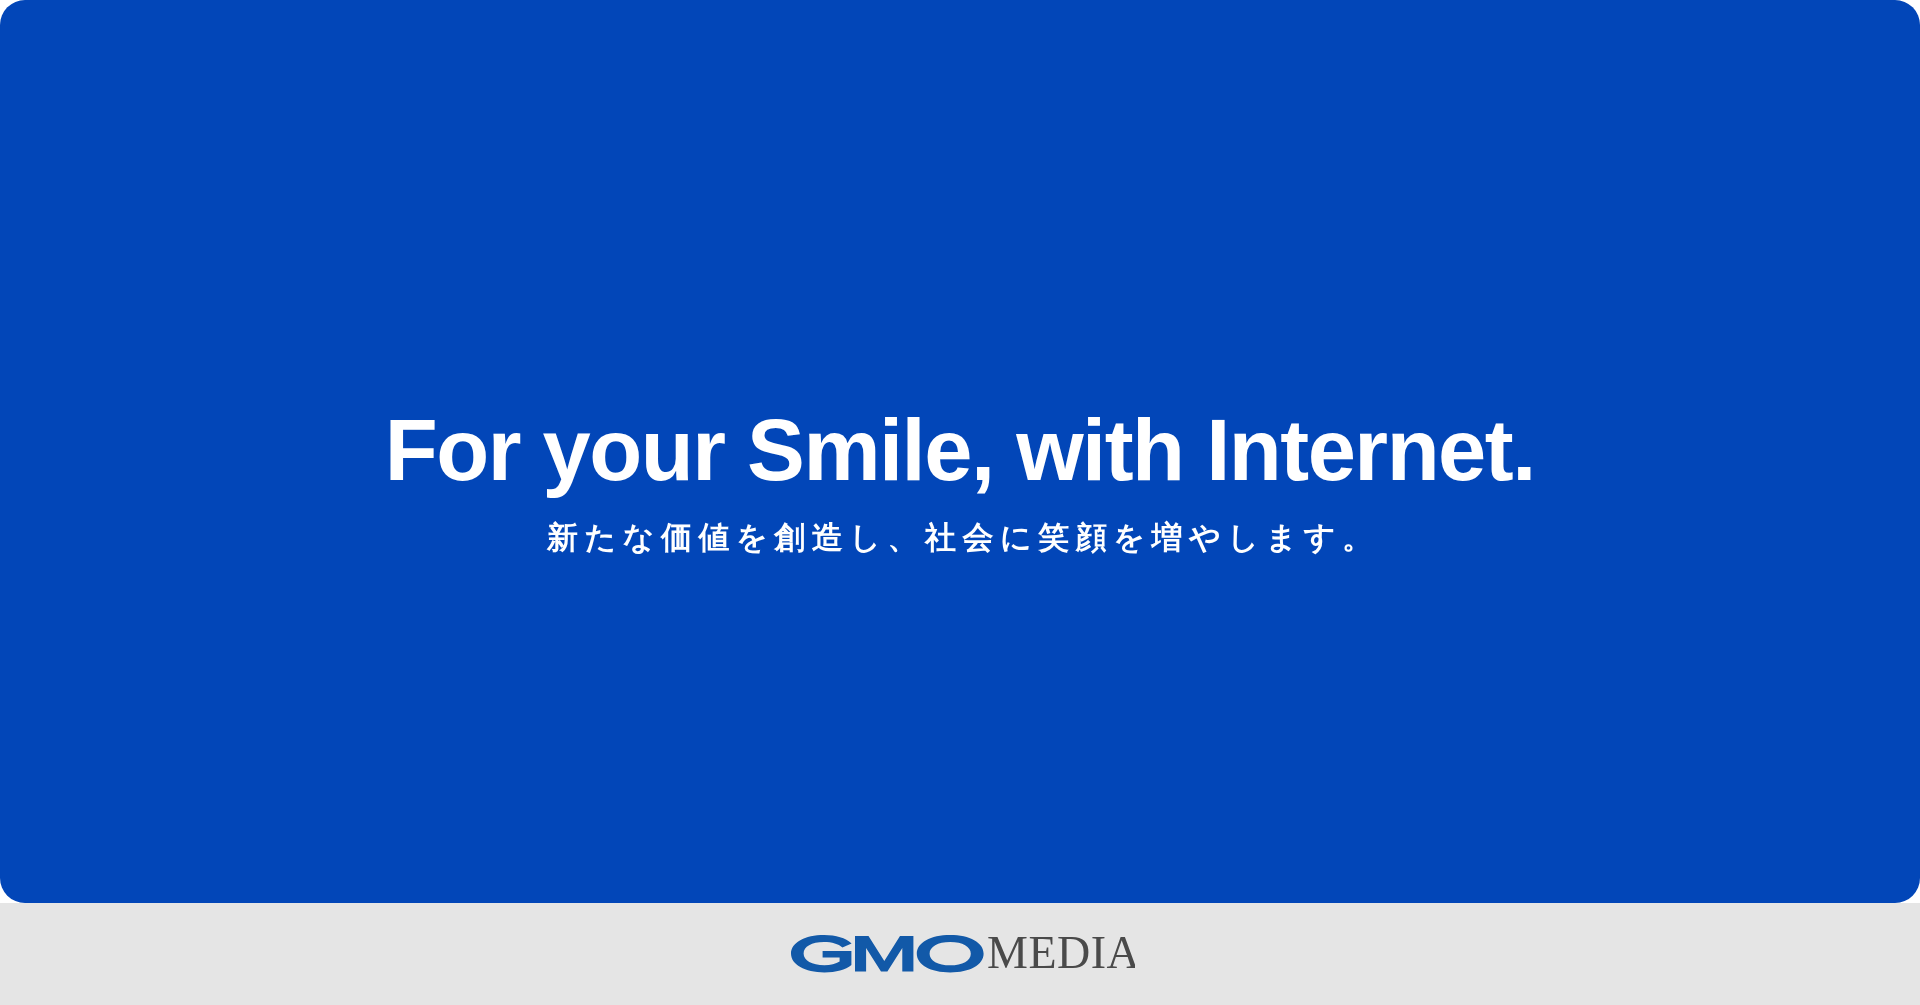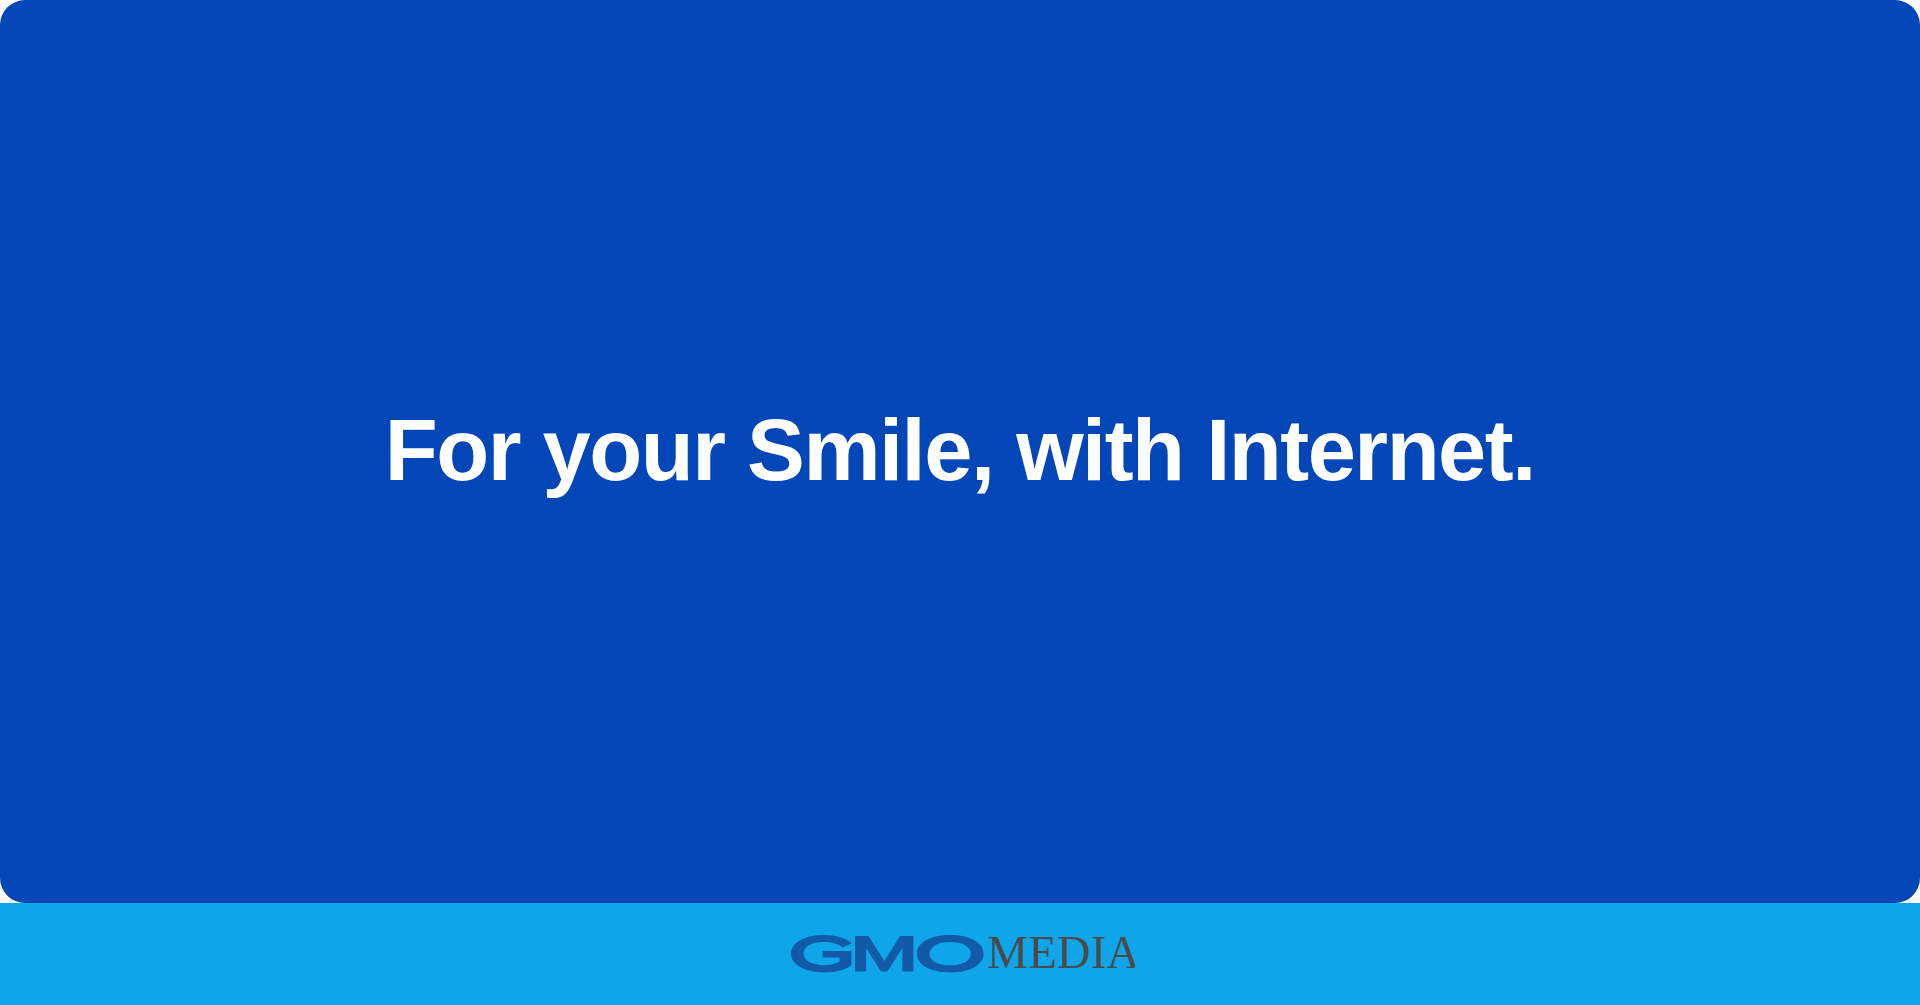--- a/index.html
+++ b/index.html
@@ -104,24 +104,25 @@
   }
 </style>
 </head>
 <body>
 
 <div id="slide">
 
   <section class="hero" style="background: rgb(2, 70, 184);">
     <div class="hero-inner">
       <h1 class="headline">For your Smile, with Internet.</h1>
+      <p class="subhead">新たな価値を創造し、社会に笑顔を増やします。</p>
     </div>
   </section>
 
-  <footer class="footer" style="background: #0ea5e9;">
+  <footer class="footer" style="background: #e5e5e5;">
     <div class="logo">
 
       <svg width="196" height="42" viewBox="0 0 196 42" aria-hidden="true">
         <g class="logo-gmo" fill="#1259a8">
 
           <path d="M35.2 2.0 C15.8 2.0 2.0 9.6 2.0 20.6 C2.0 31.8 15.8 39.4 35.4 39.4
                    C47.0 39.4 56.6 36.6 62.4 31.9 L62.4 18.0 L33.6 18.0 L33.6 24.6
                    L50.6 24.6 L50.6 28.6 C46.8 31.0 41.6 32.3 35.4 32.3
                    C22.8 32.3 14.6 27.6 14.6 20.6 C14.6 13.7 22.6 9.1 35.0 9.1
                    C43.0 9.1 49.4 11.0 53.4 14.5 L62.6 10.5

